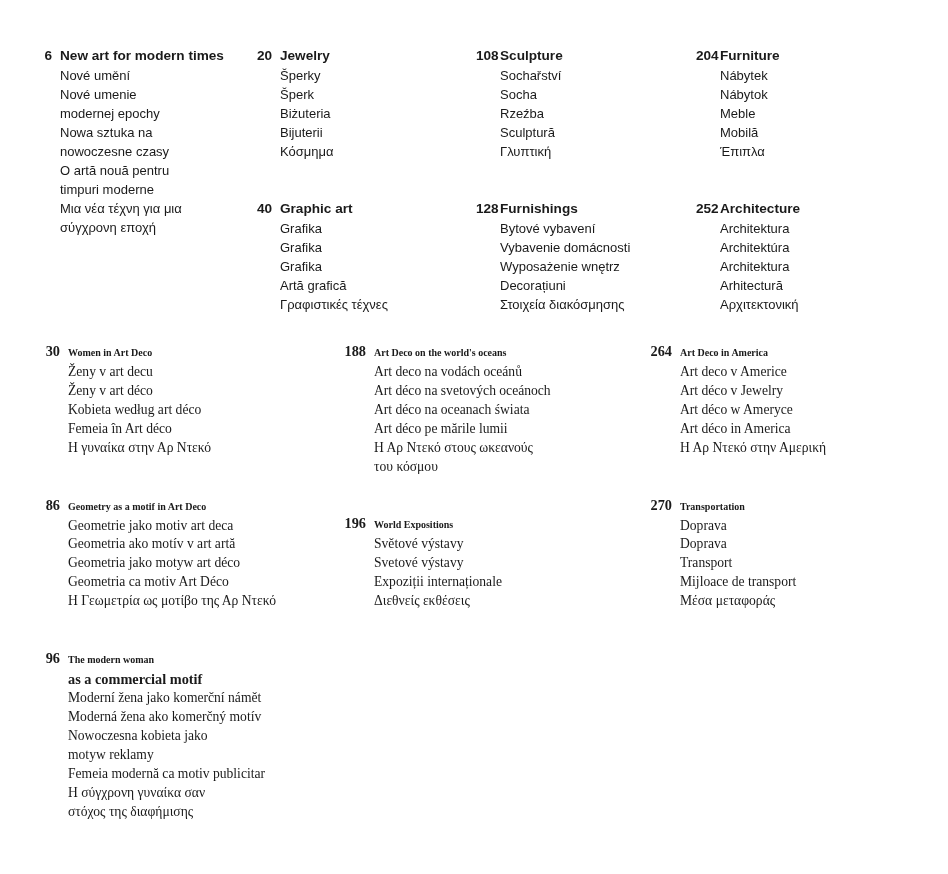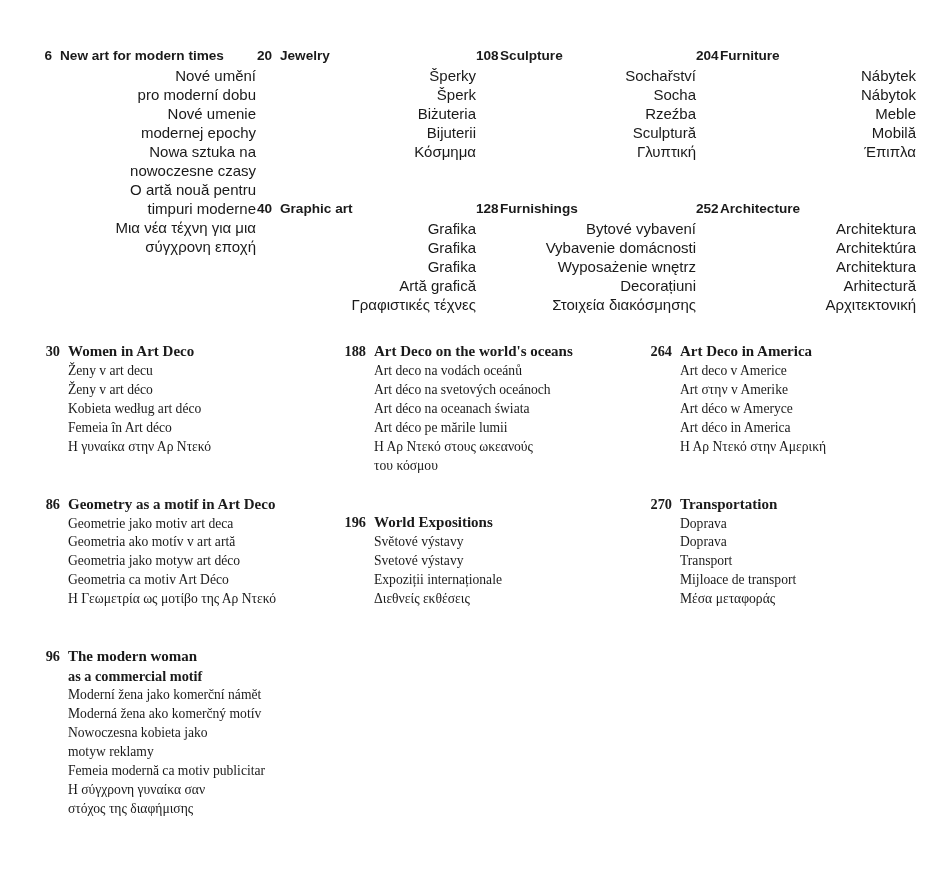--- a/index.html
+++ b/index.html
@@ -70,21 +70,21 @@
     padding-right: 8px;
     box-sizing: border-box;
   }
   .top-col .pg { width: 24px; }
   .bot-col-1 .pg { width: 32px; }
   .bot-col-2 .pg { width: 36px; }
   .bot-col-3 .pg { width: 40px; }
 
   .title {
     font-weight: bold;
-    font-size: 15px;
+    font-size: 10px;
     font-family: Liberation Serif, serif;
   }
   .title-cont {
     font-weight: bold;
     font-size: 14.3px;
     line-height: 19px;
   }
   .trans {
     font-size: 13.6px;
     line-height: 18.9px;
@@ -92,42 +92,41 @@
   }
 
   
   .top-col .trans-wrap { padding-left: 24px; }
   .bot-col-1 .trans-wrap { padding-left: 32px; }
   .bot-col-2 .trans-wrap { padding-left: 36px; }
   .bot-col-3 .trans-wrap { padding-left: 40px; }
   .bot-col-1 .title-cont-wrap { padding-left: 32px; }
 
   
-  .sans .trans { font-family: "Liberation Sans", sans-serif; font-size: 15px; line-height: 19px; text-align: right; }
+  .sans .trans { font-family: "Liberation Sans", sans-serif; font-size: 13px; line-height: 19px; }
   .sans .entry-head .title { font-family: "Liberation Sans", sans-serif; font-size: 13.6px; }
   .sans .pg { font-family: "Liberation Sans", sans-serif; font-size: 13.6px; }
 
   .spacer-lg { height: 22px; }
 </style>
 </head>
 <body>
 
 <div class="page">
 
   <div class="top-section">
 
     <div class="top-col sans">
       <div class="entry">
         <div class="entry-head">
           <span class="pg">6</span>
           <span class="title">New art for modern times</span>
         </div>
         <div class="trans-wrap">
           <div class="trans">Nové umění</div>
-          <div class="trans cont">pro moderní dobu</div>
           <div class="trans">Nové umenie</div>
           <div class="trans cont">modernej epochy</div>
           <div class="trans">Nowa sztuka na</div>
           <div class="trans cont">nowoczesne czasy</div>
           <div class="trans">O artă nouă pentru</div>
           <div class="trans cont">timpuri moderne</div>
           <div class="trans">Μια νέα τέχνη για μια</div>
           <div class="trans cont">σύγχρονη εποχή</div>
         </div>
       </div>
@@ -306,21 +305,21 @@
     </div>
 
     <div class="bot-col-3">
       <div class="entry">
         <div class="entry-head">
           <span class="pg">264</span>
           <span class="title">Art Deco in America</span>
         </div>
         <div class="trans-wrap">
           <div class="trans">Art deco v Americe</div>
-          <div class="trans">Art στην v Amerike</div>
+          <div class="trans">Art déco v Jewelry</div>
           <div class="trans">Art déco w Ameryce</div>
           <div class="trans">Art déco in America</div>
           <div class="trans">Η Αρ Ντεκό στην Αμερική</div>
         </div>
       </div>
       <div class="spacer-lg"></div>
       <div class="entry">
         <div class="entry-head">
           <span class="pg">270</span>
           <span class="title">Transportation</span>

